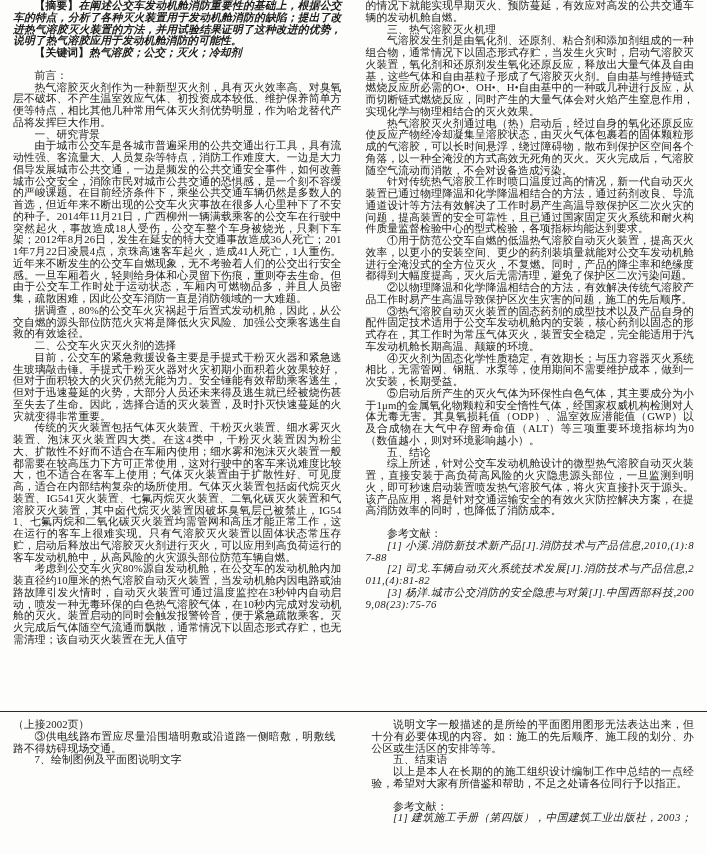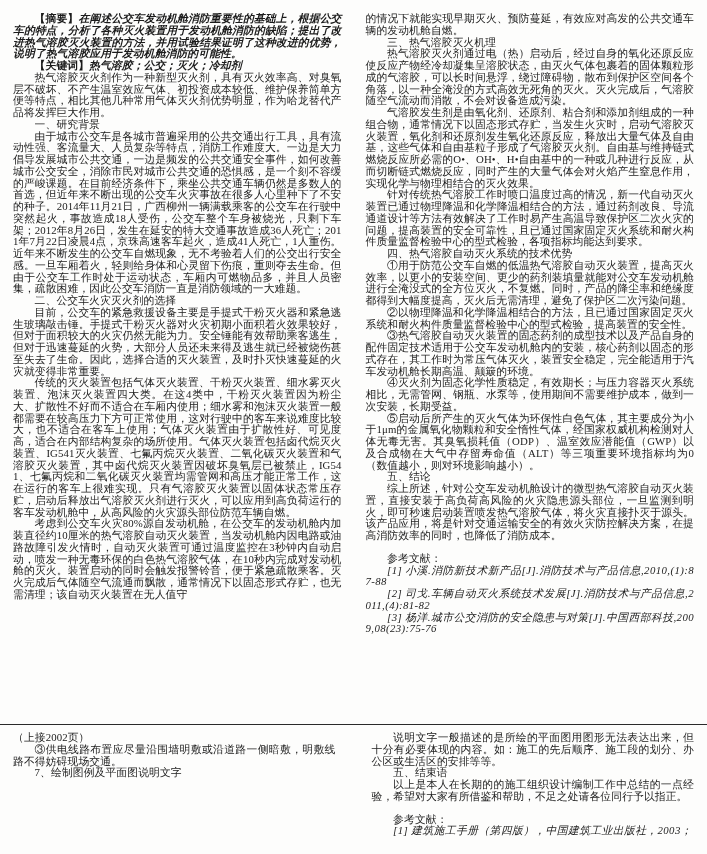--- a/index.html
+++ b/index.html
@@ -3,21 +3,21 @@
 <meta charset="utf-8">
 <style>
   html, body { margin: 0; padding: 0; background: #e9e9e7; }
   .page {
     position: relative;
     box-sizing: border-box;
     width: 707px;
     height: 854px;
     margin: 0;
     background: #fdfdfc;
-    padding: 13px 13px 6px 13px;
+    padding: 0 13px 6px 13px;
     font-family: "Liberation Serif", "DejaVu Serif", serif;
     color: #1b1b1b;
     overflow: hidden;
   }
   .top-row { display: flex; gap: 24px; height: 706px; overflow: hidden; }
   .bottom-row { display: flex; gap: 36px; }
   .col { flex: 1 1 0; min-width: 0; }
   .article-divider {
     border: none;
     border-top: 1.5px solid #2a2a2a;
@@ -40,37 +40,38 @@
   p.gap { margin-top: 11px; }
 </style>
 </head>
 <body>
 
 <div class="page">
   <div class="top-row">
     <div class="col">
         <p class="abstract"><b>【摘要】</b>在阐述公交车发动机舱消防重要性的基础上，根据公交车的特点，分析了各种灭火装置用于发动机舱消防的缺陷；提出了改进热气溶胶灭火装置的方法，并用试验结果证明了这种改进的优势，说明了热气溶胶应用于发动机舱消防的可能性。</p>
         <p class="abstract"><b>【关键词】</b>热气溶胶；公交；灭火；冷却剂</p>
+        <p class="head gap">前言：</p>
         <p class="para">热气溶胶灭火剂作为一种新型灭火剂，具有灭火效率高、对臭氧层不破坏、不产生温室效应气体、初投资成本较低、维护保养简单方便等特点，相比其他几种常用气体灭火剂优势明显，作为哈龙替代产品将发挥巨大作用。</p>
         <p class="head">一、研究背景</p>
         <p class="para">由于城市公交车是各城市普遍采用的公共交通出行工具，具有流动性强、客流量大、人员复杂等特点，消防工作难度大。一边是大力倡导发展城市公共交通，一边是频发的公共交通安全事件，如何改善城市公交安全，消除市民对城市公共交通的恐惧感，是一个刻不容缓的严峻课题。在目前经济条件下，乘坐公共交通车辆仍然是多数人的首选，但近年来不断出现的公交车火灾事故在很多人心里种下了不安的种子。2014年11月21日，广西柳州一辆满载乘客的公交车在行驶中突然起火，事故造成18人受伤，公交车整个车身被烧光，只剩下车架；2012年8月26日，发生在延安的特大交通事故造成36人死亡；2011年7月22日凌晨4点，京珠高速客车起火，造成41人死亡，1人重伤。近年来不断发生的公交车自燃现象，无不考验着人们的公交出行安全感。一旦车厢着火，轻则给身体和心灵留下伤痕，重则夺去生命。但由于公交车工作时处于运动状态，车厢内可燃物品多，并且人员密集，疏散困难，因此公交车消防一直是消防领域的一大难题。</p>
+        <p class="para">据调查，80%的公交车火灾祸起于后置式发动机舱，因此，从公交自燃的源头部位防范火灾将是降低火灾风险、加强公交乘客逃生自救的有效途径。</p>
         <p class="head">二、公交车火灾灭火剂的选择</p>
         <p class="para">目前，公交车的紧急救援设备主要是手提式干粉灭火器和紧急逃生玻璃敲击锤。手提式干粉灭火器对火灾初期小面积着火效果较好，但对于面积较大的火灾仍然无能为力。安全锤能有效帮助乘客逃生，但对于迅速蔓延的火势，大部分人员还未来得及逃生就已经被烧伤甚至失去了生命。因此，选择合适的灭火装置，及时扑灭快速蔓延的火灾就变得非常重要。</p>
         <p class="para">传统的灭火装置包括气体灭火装置、干粉灭火装置、细水雾灭火装置、泡沫灭火装置四大类。在这4类中，干粉灭火装置因为粉尘大、扩散性不好而不适合在车厢内使用；细水雾和泡沫灭火装置一般都需要在较高压力下方可正常使用，这对行驶中的客车来说难度比较大，也不适合在客车上使用；气体灭火装置由于扩散性好、可见度高，适合在内部结构复杂的场所使用。气体灭火装置包括卤代烷灭火装置、IG541灭火装置、七氟丙烷灭火装置、二氧化碳灭火装置和气溶胶灭火装置，其中卤代烷灭火装置因破坏臭氧层已被禁止，IG541、七氟丙烷和二氧化碳灭火装置均需管网和高压才能正常工作，这在运行的客车上很难实现。只有气溶胶灭火装置以固体状态常压存贮，启动后释放出气溶胶灭火剂进行灭火，可以应用到高负荷运行的客车发动机舱中，从高风险的火灾源头部位防范车辆自燃。</p>
         <p class="para">考虑到公交车火灾80%源自发动机舱，在公交车的发动机舱内加装直径约10厘米的热气溶胶自动灭火装置，当发动机舱内因电路或油路故障引发火情时，自动灭火装置可通过温度监控在3秒钟内自动启动，喷发一种无毒环保的白色热气溶胶气体，在10秒内完成对发动机舱的灭火。装置启动的同时会触发报警铃音，便于紧急疏散乘客。灭火完成后气体随空气流通而飘散，通常情况下以固态形式存贮，也无需清理；该自动灭火装置在无人值守</p>
       </div>
     <div class="col">
         <p class="cont">的情况下就能实现早期灭火、预防蔓延，有效应对高发的公共交通车辆的发动机舱自燃。</p>
         <p class="head">三、热气溶胶灭火机理</p>
+        <p class="para">气溶胶发生剂是由氧化剂、还原剂、粘合剂和添加剂组成的一种组合物，通常情况下以固态形式存贮，当发生火灾时，启动气溶胶灭火装置，氧化剂和还原剂发生氧化还原反应，释放出大量气体及自由基，这些气体和自由基粒子形成了气溶胶灭火剂。自由基与维持链式燃烧反应所必需的O•、OH•、H•自由基中的一种或几种进行反应，从而切断链式燃烧反应，同时产生的大量气体会对火焰产生窒息作用，实现化学与物理相结合的灭火效果。</p>
         <p class="para">热气溶胶灭火剂通过电（热）启动后，经过自身的氧化还原反应使反应产物经冷却凝集呈溶胶状态，由灭火气体包裹着的固体颗粒形成的气溶胶，可以长时间悬浮，绕过障碍物，散布到保护区空间各个角落，以一种全淹没的方式高效无死角的灭火。灭火完成后，气溶胶随空气流动而消散，不会对设备造成污染。</p>
-        <p class="para">气溶胶发生剂是由氧化剂、还原剂、粘合剂和添加剂组成的一种组合物，通常情况下以固态形式存贮，当发生火灾时，启动气溶胶灭火装置，氧化剂和还原剂发生氧化还原反应，释放出大量气体及自由基，这些气体和自由基粒子形成了气溶胶灭火剂。自由基与维持链式燃烧反应所必需的O•、OH•、H•自由基中的一种或几种进行反应，从而切断链式燃烧反应，同时产生的大量气体会对火焰产生窒息作用，实现化学与物理相结合的灭火效果。</p>
         <p class="para">针对传统热气溶胶工作时喷口温度过高的情况，新一代自动灭火装置已通过物理降温和化学降温相结合的方法，通过药剂改良、导流通道设计等方法有效解决了工作时易产生高温导致保护区二次火灾的问题，提高装置的安全可靠性，且已通过国家固定灭火系统和耐火构件质量监督检验中心的型式检验，各项指标均能达到要求。</p>
-        <p class="head">四、热气溶胶自动灭火系统的技术优势</p>
         <p class="para">①用于防范公交车自燃的低温热气溶胶自动灭火装置，提高灭火效率，以更小的安装空间、更少的药剂装填量就能对公交车发动机舱进行全淹没式的全方位灭火，不复燃。同时，产品的降尘率和绝缘度都得到大幅度提高，灭火后无需清理，避免了保护区二次污染问题。</p>
-        <p class="para">②以物理降温和化学降温相结合的方法，且已通过国家固定灭火系统和耐火构件质量监督检验中心的型式检验，提高装置的安全性。</p>
+        <p class="para">②以物理降温和化学降温相结合的方法，有效解决传统气溶胶产品工作时易产生高温导致保护区次生灾害的问题，施工的先后顺序。</p>
         <p class="para">③热气溶胶自动灭火装置的固态药剂的成型技术以及产品自身的配件固定技术适用于公交车发动机舱内的安装，核心药剂以固态的形式存在，其工作时为常压气体灭火，装置安全稳定，完全能适用于汽车发动机舱长期高温、颠簸的环境。</p>
         <p class="para">④灭火剂为固态化学性质稳定，有效期长；与压力容器灭火系统相比，无需管网、钢瓶、水泵等，使用期间不需要维护成本，做到一次安装，长期受益。</p>
         <p class="para">⑤启动后所产生的灭火气体为环保性白色气体，其主要成分为小于1μm的金属氧化物颗粒和安全惰性气体，经国家权威机构检测对人体无毒无害。其臭氧损耗值（ODP）、温室效应潜能值（GWP）以及合成物在大气中存留寿命值（ALT）等三项重要环境指标均为0（数值越小，则对环境影响越小）。</p>
         <p class="head">五、结论</p>
         <p class="para">综上所述，针对公交车发动机舱设计的微型热气溶胶自动灭火装置，直接安装于高负荷高风险的火灾隐患源头部位，一旦监测到明火，即可秒速启动装置喷发热气溶胶气体，将火灾直接扑灭于源头。该产品应用，将是针对交通运输安全的有效火灾防控解决方案，在提高消防效率的同时，也降低了消防成本。</p>
         <p class="head gap">参考文献：</p>
         <p class="ref">[1] 小溪.消防新技术新产品[J].消防技术与产品信息,2010,(1):87-88</p>
         <p class="ref">[2] 司戈.车辆自动灭火系统技术发展[J].消防技术与产品信息,2011,(4):81-82</p>
         <p class="ref">[3] 杨洋.城市公交消防的安全隐患与对策[J].中国西部科技,2009,08(23):75-76</p>
       </div>

